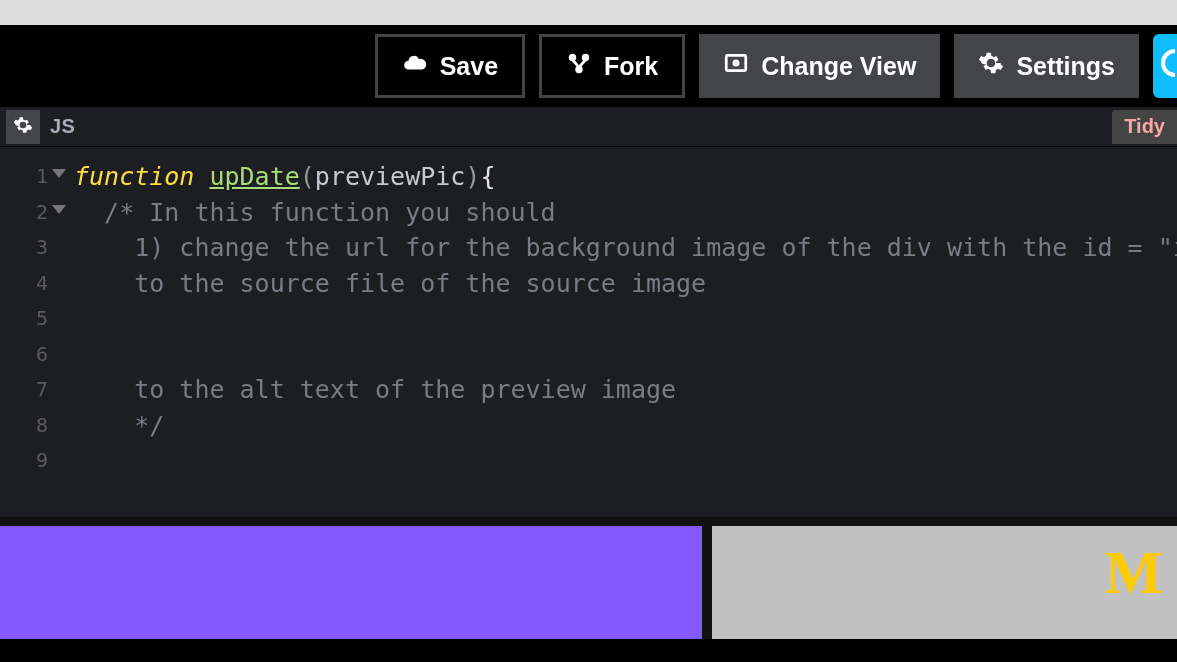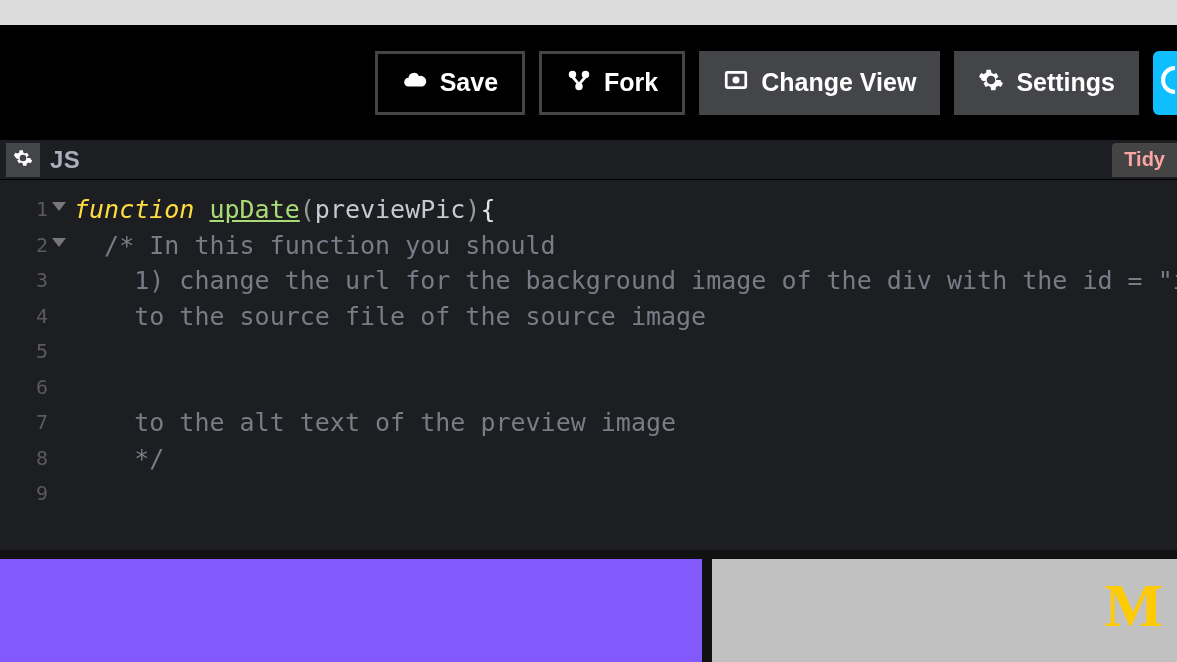--- a/index.html
+++ b/index.html
@@ -9,21 +9,21 @@
       font-family: -apple-system, BlinkMacSystemFont, "Segoe UI", Helvetica, Arial, sans-serif;
       background: #000;
       overflow: hidden;
     }
     .window-chrome {
       height: 25px;
       background: #dcdcdc;
       width: 100%;
     }
     .toolbar {
-      height: 115px;
+      height: 82px;
       background: #000;
       display: flex;
       align-items: center;
       justify-content: flex-end;
       padding-right: 0;
       gap: 14px;
     }
     .btn {
       height: 64px;
       display: inline-flex;
@@ -65,21 +65,21 @@
       height: 34px;
       background: #444549;
       display: inline-flex;
       align-items: center;
       justify-content: center;
       cursor: pointer;
     }
     .panel-title {
       color: #aaaebc;
       font-weight: 700;
-      font-size: 24px;
+      font-size: 20px;
       margin-left: 10px;
       letter-spacing: 0.5px;
     }
     .tidy-btn {
       margin-left: auto;
       background: #444;
       color: #fca5a5;
       font-size: 20px;
       font-weight: 700;
       height: 34px;

